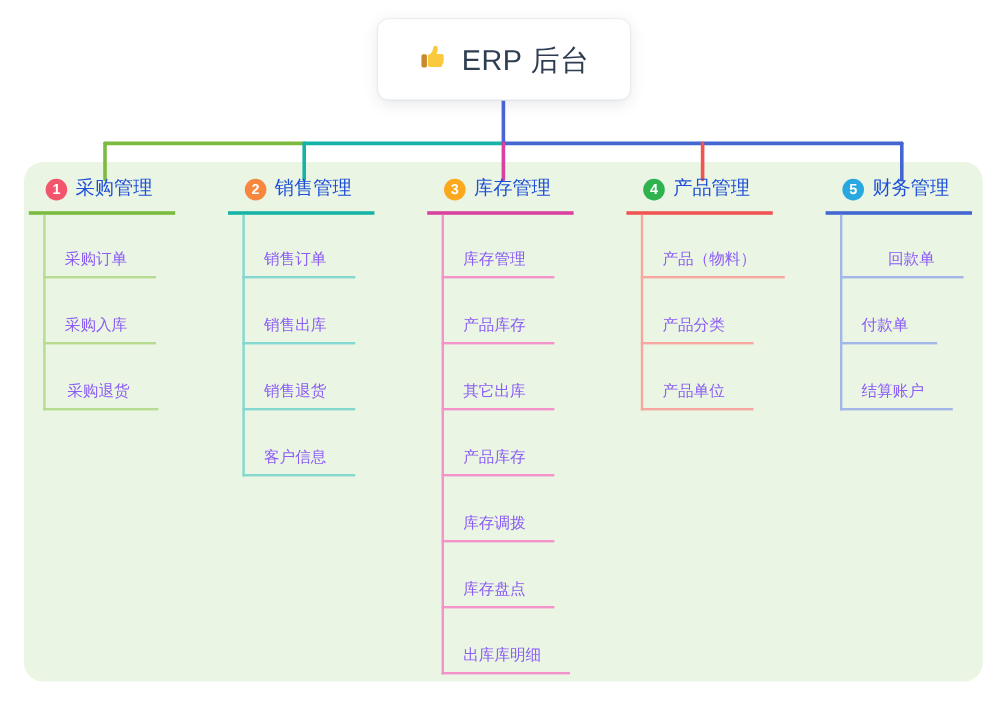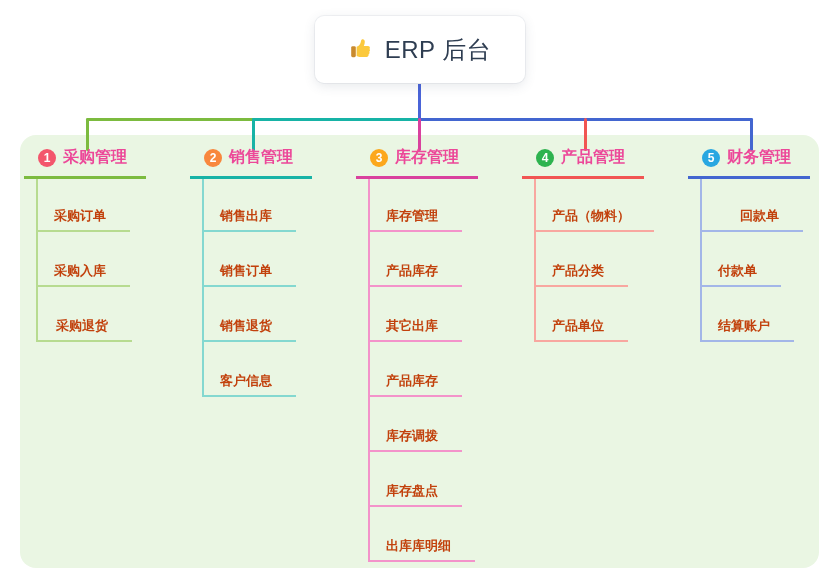--- a/index.html
+++ b/index.html
@@ -19,26 +19,26 @@
   
   .connectors{position:absolute;left:0;top:0;width:100%;height:100%;z-index:1;pointer-events:none;}
   .cline{position:absolute;}
 
   
   .branch{position:absolute;top:147px;width:164px;z-index:2;}
   .branch-header{display:flex;align-items:center;gap:7px;box-sizing:border-box;
                  width:122px;padding:0 0 8px 14px;border-bottom:3px solid;}
   .badge{width:18px;height:18px;min-width:18px;border-radius:50%;color:#fff;font-size:12px;
          font-weight:700;display:flex;align-items:center;justify-content:center;line-height:1;}
-  .branch-label{font-size:16px;color:#ec4899;font-weight:700;white-space:nowrap;}
+  .branch-label{font-size:16px;color:#1d4ed8;font-weight:400;white-space:nowrap;}
   .children{position:relative;}
   .trunk{position:absolute;left:12px;top:0;bottom:2px;width:2px;}
   .child{height:55px;display:flex;align-items:flex-end;padding-left:12px;}
   .child-label{border-bottom:2px solid;padding:0 24px 6px 18px;margin-bottom:2px;
-               font-size:13px;color:#c2410c;line-height:1.25;white-space:nowrap;font-weight:bold;}
+               font-size:13px;color:#8b5cf6;line-height:1.25;white-space:nowrap;}
 
   .thumb-icon{display:inline-block;}
 </style>
 </head>
 <body>
 
 <div class="canvas">
 
   <div class="panel"></div>
 
@@ -84,24 +84,24 @@
         </div>
       </div>
       <div class="branch" style="left: 190px;">
         <div class="branch-header" style="border-bottom-color: rgb(23, 179, 166);">
           <span class="badge" style="background: rgb(248, 135, 61);">2</span>
           <span class="branch-label">销售管理</span>
         </div>
         <div class="children">
           <div class="trunk" style="background: rgb(132, 216, 208);"></div>
           <div class="child">
-            <span class="child-label" style="border-bottom-color: rgb(132, 216, 208);">销售出库</span>
+            <span class="child-label" style="border-bottom-color: rgb(132, 216, 208);">销售订单</span>
           </div>
           <div class="child">
-            <span class="child-label" style="border-bottom-color: rgb(132, 216, 208);">销售订单</span>
+            <span class="child-label" style="border-bottom-color: rgb(132, 216, 208);">销售出库</span>
           </div>
           <div class="child">
             <span class="child-label" style="border-bottom-color: rgb(132, 216, 208);">销售退货</span>
           </div>
           <div class="child">
             <span class="child-label" style="border-bottom-color: rgb(132, 216, 208);">客户信息</span>
           </div>
         </div>
       </div>
       <div class="branch" style="left: 356px;">

